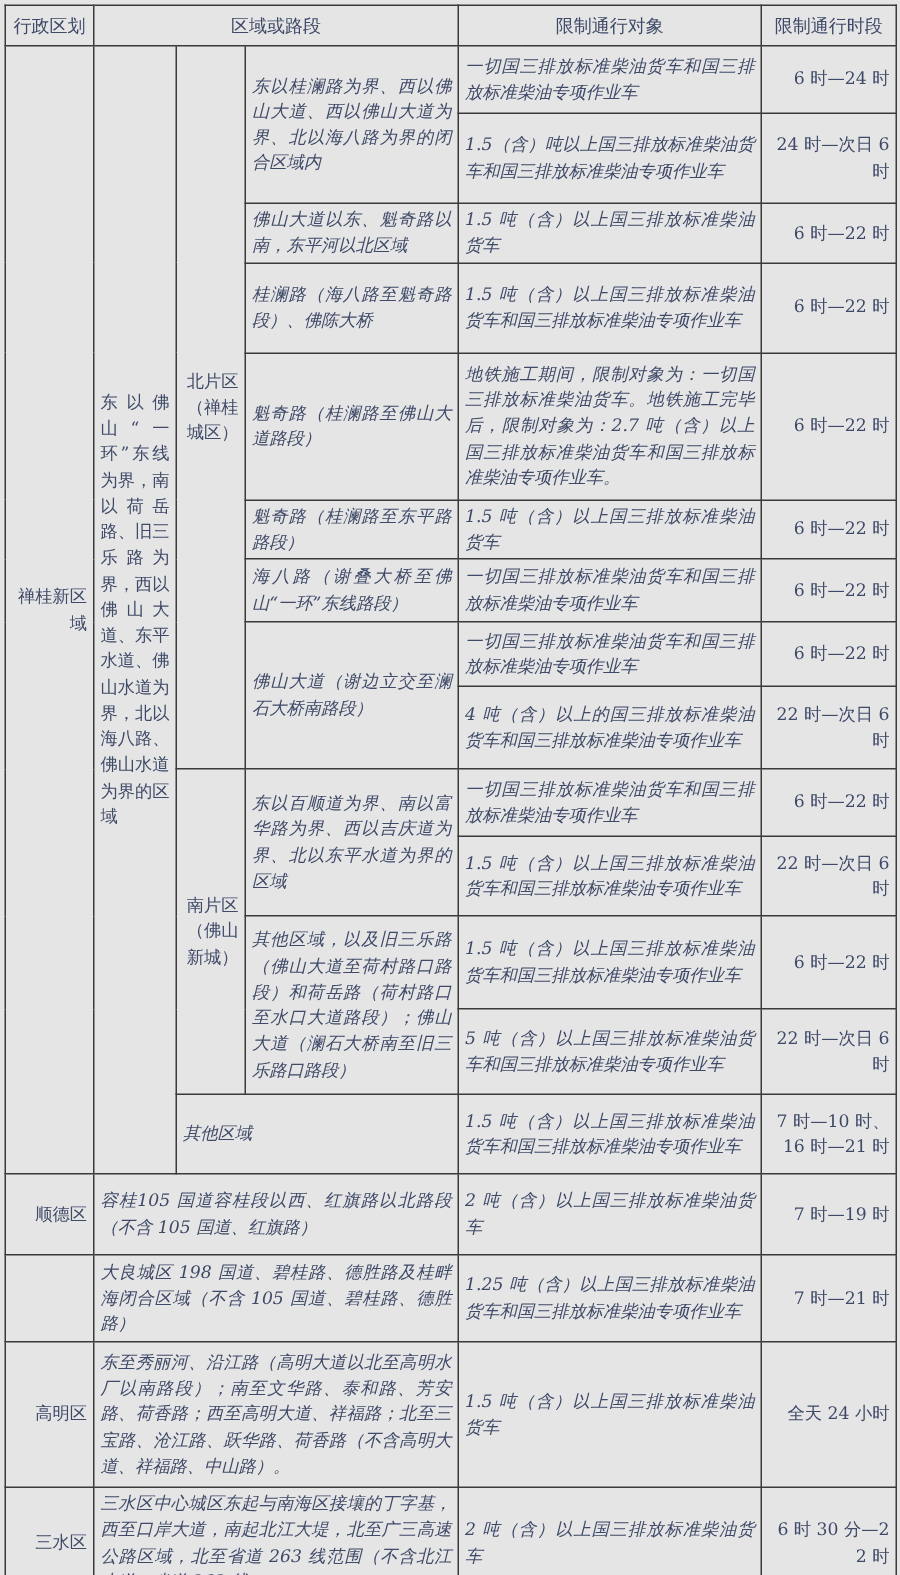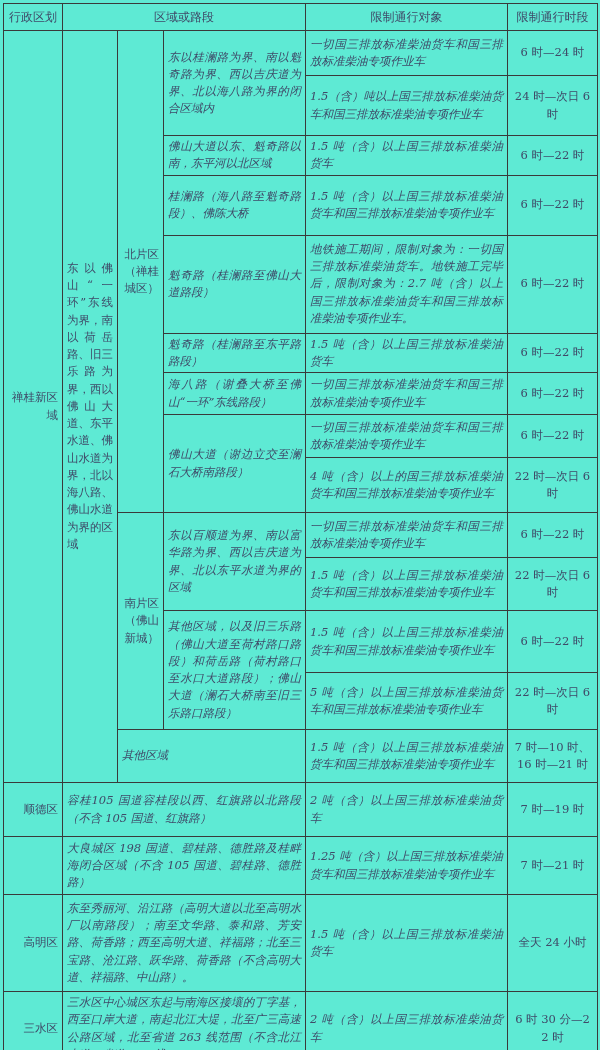--- a/index.html
+++ b/index.html
@@ -1,32 +1,32 @@
 <!DOCTYPE html>
 <html><head>
 <meta charset="utf-8">
 <style>
   html,body{margin:0;padding:0;background:#fdfdfd;}
-  .page{width:600px;height:1050px;background:#5eead4;box-sizing:border-box;padding:3px;}
+  .page{width:600px;height:1050px;background:#e5e5e5;box-sizing:border-box;padding:3px;}
   table.grid{
     width:594px;border-collapse:collapse;table-layout:fixed;
     font-family:"DejaVu Serif", serif;
     color:#3f4a68;font-size:11.5px;line-height:1.5;
   }
   table.grid td, table.grid th{
     border:1.4px solid #3a3a3a;
     padding:2px 4px;
     vertical-align:middle;
     overflow:hidden;
   }
   th{font-weight:normal;text-align:center;font-size:12px;}
   td.c{text-align:right;}
   td.j{text-align:justify;word-break:break-all;font-style:italic;}
   td.zone{text-align:justify;word-break:break-all;padding:2px 5px;margin-left:33px;}
-  td.time{text-align:center;word-break:break-all;padding:2px 3px;}
+  td.time{text-align:right;word-break:break-all;padding:2px 3px;}
   col.c1{width:59px}col.c2a{width:55px}col.c2b{width:46px}
   col.c2c{width:142px}col.c3{width:202px}col.c4{width:90px}
 </style>
 </head>
 <body>
 
 <div class="page">
 <table class="grid">
   <colgroup>
     <col class="c1">
@@ -41,21 +41,21 @@
     <th>行政区划</th>
     <th colspan="3">区域或路段</th>
     <th>限制通行对象</th>
     <th>限制通行时段</th>
   </tr>
 
   <tr style="height:45px">
     <td rowspan="14" class="c">禅桂新区域</td>
     <td rowspan="14" class="zone">东以佛山“一环”东线为界，南以荷岳路、旧三乐路为界，西以佛山大道、东平水道、佛山水道为界，北以海八路、佛山水道为界的区域</td>
     <td rowspan="9" class="c">北片区（禅桂城区）</td>
-    <td rowspan="2" class="j">东以桂澜路为界、南以魁奇路为界、西以吉庆道为界、北以海八路为界的闭合区域内</td>
+    <td rowspan="2" class="j">东以桂澜路为界、西以佛山大道、西以佛山大道为界、北以海八路为界的闭合区域内</td>
     <td class="j">一切国三排放标准柴油货车和国三排放标准柴油专项作业车</td>
     <td class="time">6 时—24 时</td>
   </tr>
   <tr style="height:60px">
     <td class="j">1.5（含）吨以上国三排放标准柴油货车和国三排放标准柴油专项作业车</td>
     <td class="time">24 时—次日 6 时</td>
   </tr>
   <tr style="height:35px">
     <td class="j">佛山大道以东、魁奇路以南，东平河以北区域</td>
     <td class="j">1.5 吨（含）以上国三排放标准柴油货车</td>

